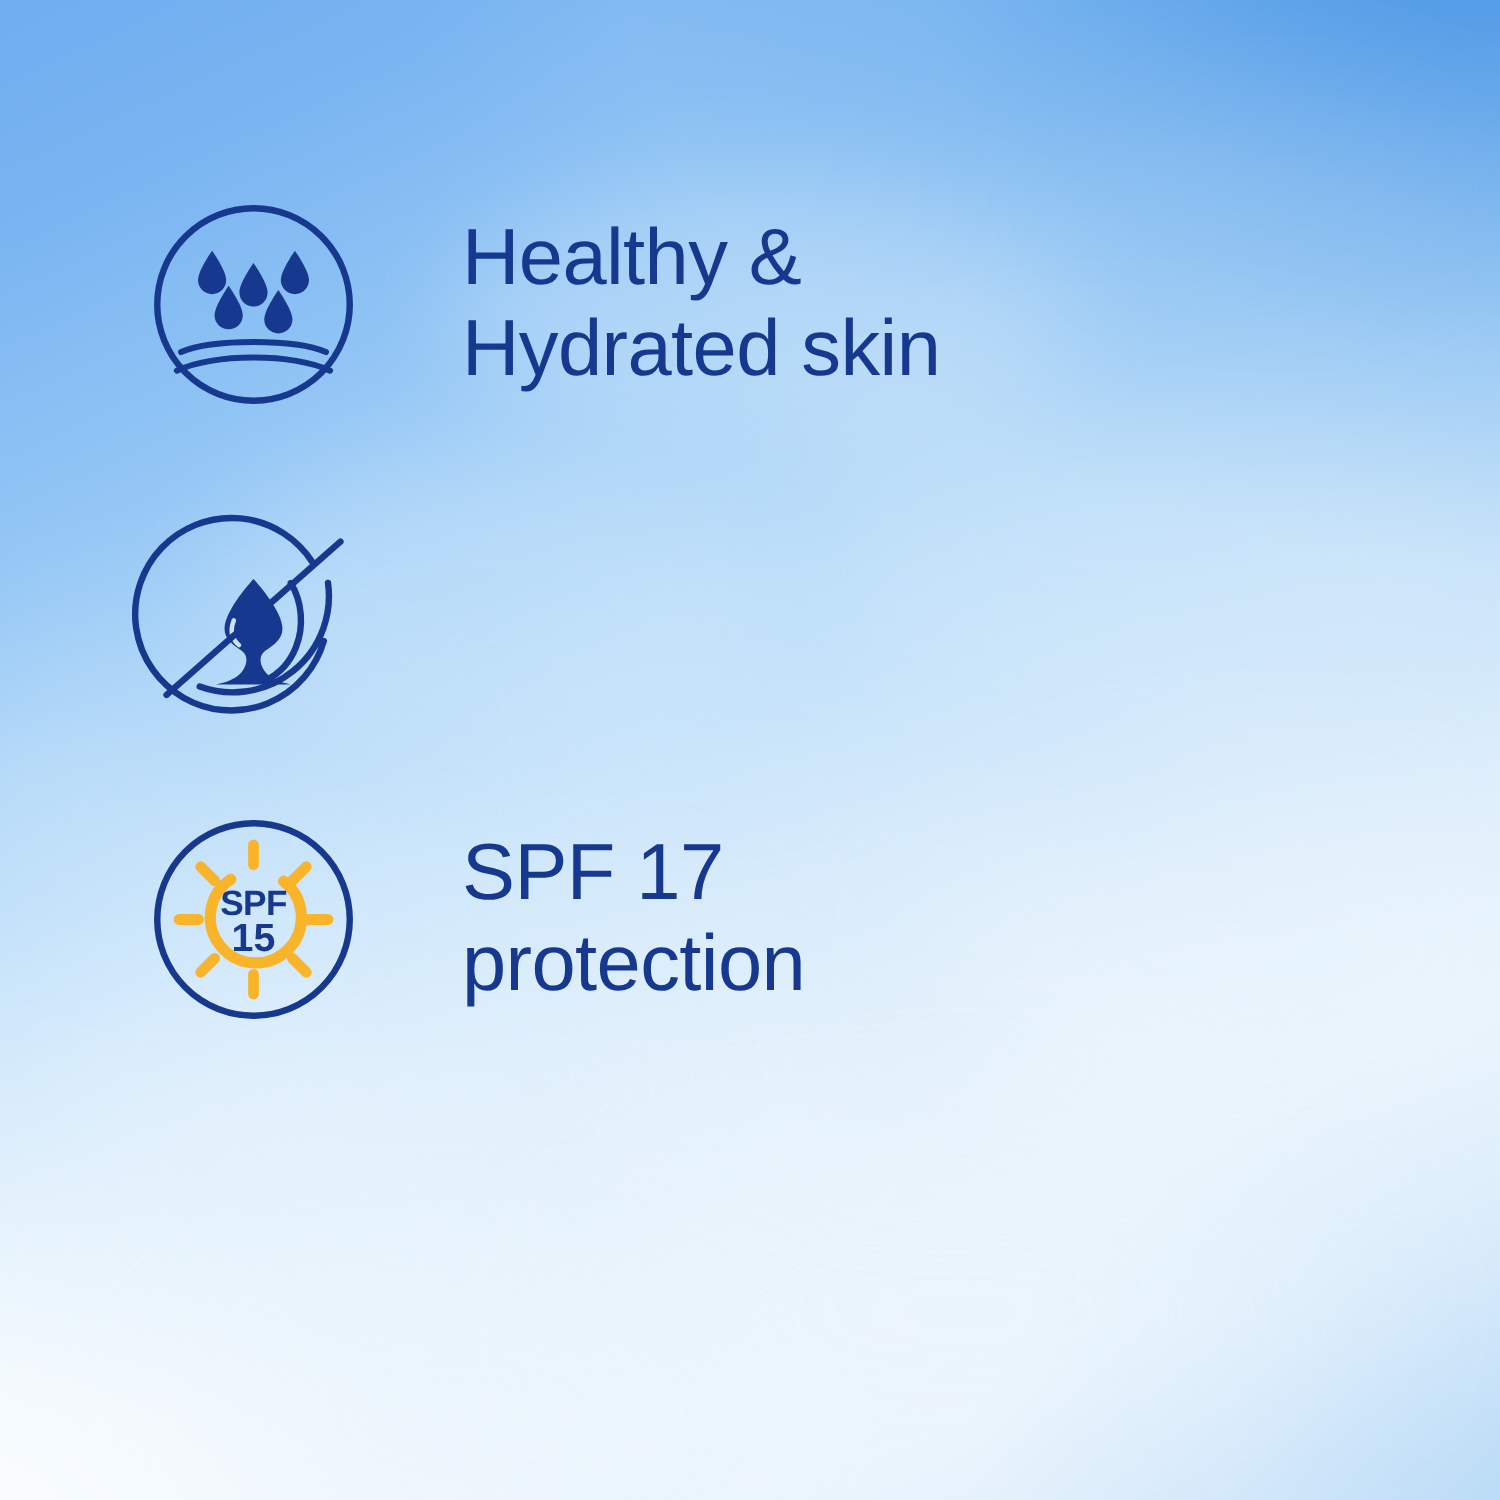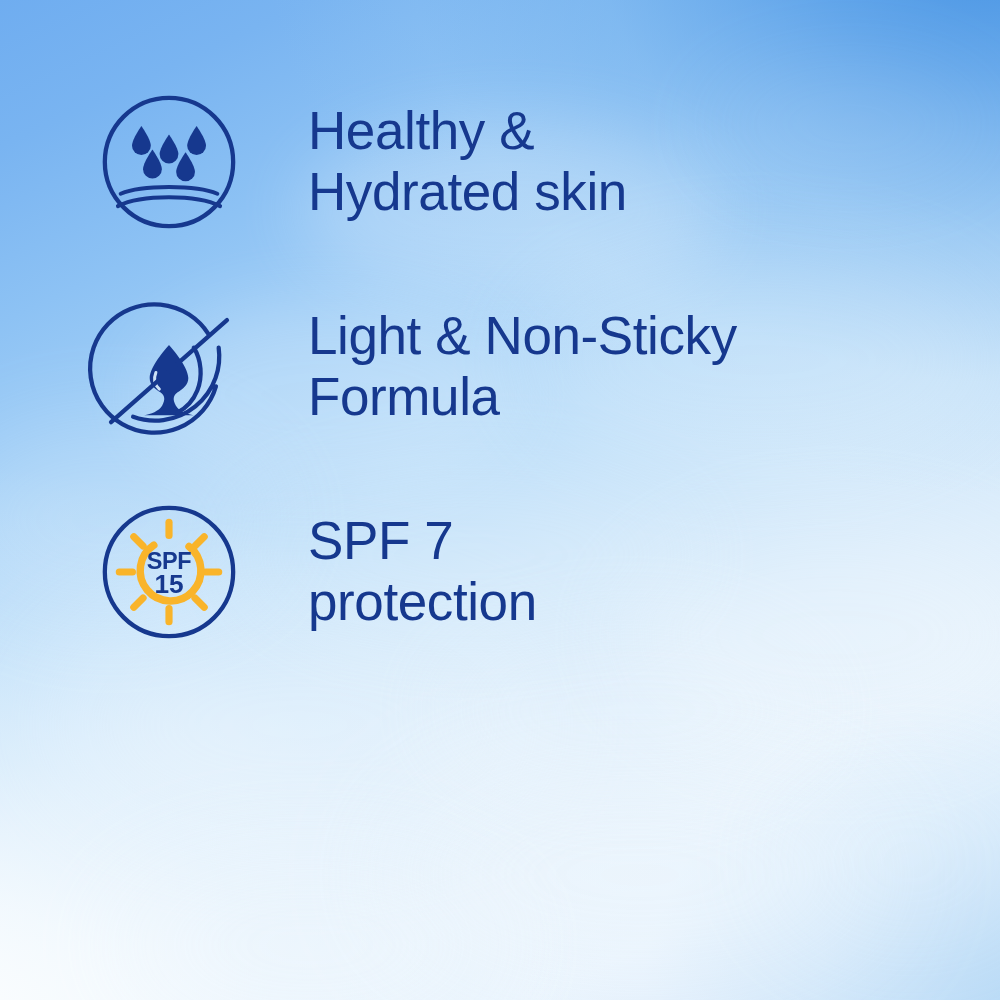--- a/index.html
+++ b/index.html
@@ -99,21 +99,21 @@
   .c9  { left: 760px; top: 760px;  width: 300px; height: 200px; opacity: .22; }
   .c10 { left: -60px; top: 420px;  width: 340px; height: 200px; opacity: .28; }
   .c11 { left: 430px; top: 620px;  width: 400px; height: 180px; opacity: .26; }
   .c12 { left: 100px; top: 860px;  width: 420px; height: 170px; opacity: .40; }
 
   
   #features-panel {
     position: absolute;
     inset: 0;
     z-index: 2;
-    padding: 59px 40px 90px 100px;
+    padding: 100px 40px 90px 100px;
     display: flex;
     flex-direction: column;
     justify-content: flex-start;
   }
 
   .feature-row {
     display: flex;
     align-items: center;
     height: 205px;
   }
@@ -203,22 +203,20 @@
       <path d="M50 34 C50 34 36 49 36 58 C36 63 40 66 44 68.5 C47 70.5 47.5 74 45 78
                C42.5 82 37 84 32 85 L68 85 C63 84 57.5 82 55 78 C52.5 74 53 70.5 56 68.5
                C60 66 64 63 64 58 C64 49 50 34 50 34 Z" fill="#16388e"></path>
 
       <path d="M68 36 C73.5 45 74.5 57 70.5 67 C67.5 74.5 62 80 56 83" fill="none" stroke="#16388e" stroke-width="3.1" stroke-linecap="round"></path>
 
       <path d="M40.5 54 C38.5 59 39.5 63 43 66" fill="none" stroke="#cde2f6" stroke-width="2.2" stroke-linecap="round"></path>
 
       <path d="M92 16 L8 90" fill="none" stroke="#16388e" stroke-width="3.1" stroke-linecap="round"></path>
     </svg>
-    <div class="feature-text">Light &amp; Non-Sticky
-Formula</div>
   </section>
 
   <section class="feature-row">
     <svg class="feature-icon" viewBox="0 0 100 100">
       <circle cx="50" cy="50" r="46.5" fill="none" stroke="#16388e" stroke-width="3.1"></circle>
 
       <g stroke="#f9b42a" stroke-width="5.2" stroke-linecap="round">
         <line x1="50" y1="14" x2="50" y2="23.5"></line>
         <line x1="50" y1="76.5" x2="50" y2="86"></line>
         <line x1="14" y1="50" x2="23.5" y2="50"></line>
@@ -227,17 +225,17 @@
         <line x1="68.8" y1="68.8" x2="75.5" y2="75.5"></line>
         <line x1="24.5" y1="75.5" x2="31.2" y2="68.8"></line>
         <line x1="68.8" y1="31.2" x2="75.5" y2="24.5"></line>
       </g>
 
       <path d="M64.5 31.5 A22 22 0 1 1 39 30.6" fill="none" stroke="#f9b42a" stroke-width="5.4" stroke-linecap="round"></path>
 
       <text class="spf-label-main" x="50" y="48" text-anchor="middle">SPF</text>
       <text class="spf-label-value" x="50" y="65" text-anchor="middle">15</text>
     </svg>
-    <div class="feature-text">SPF 7
+    <div class="feature-text">SPF 17
 protection</div>
   </section>
 
 </main>
 
 </body></html>

